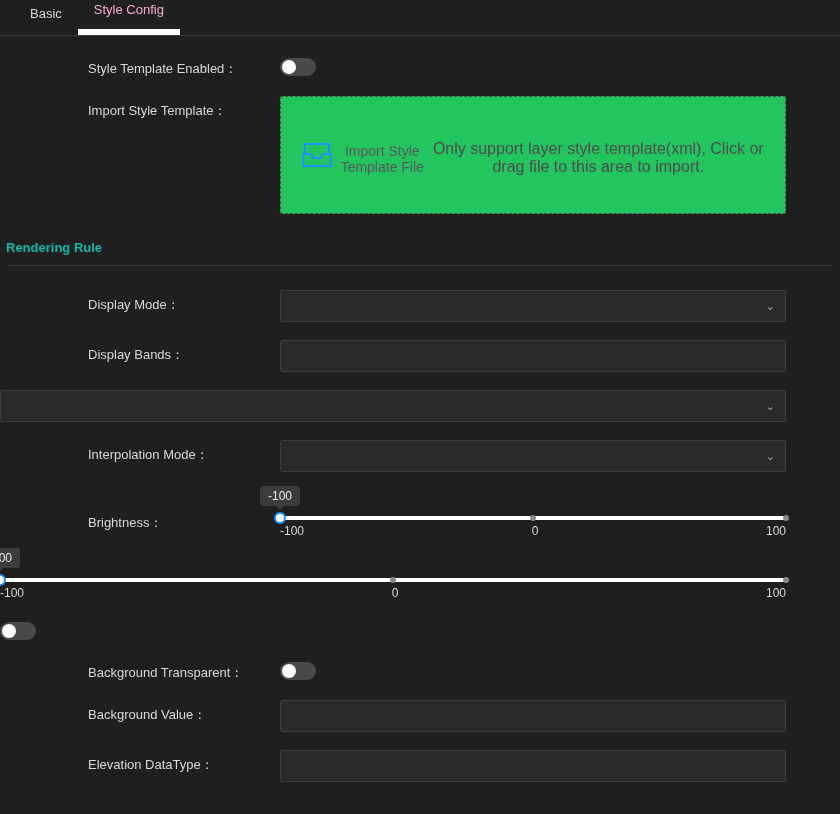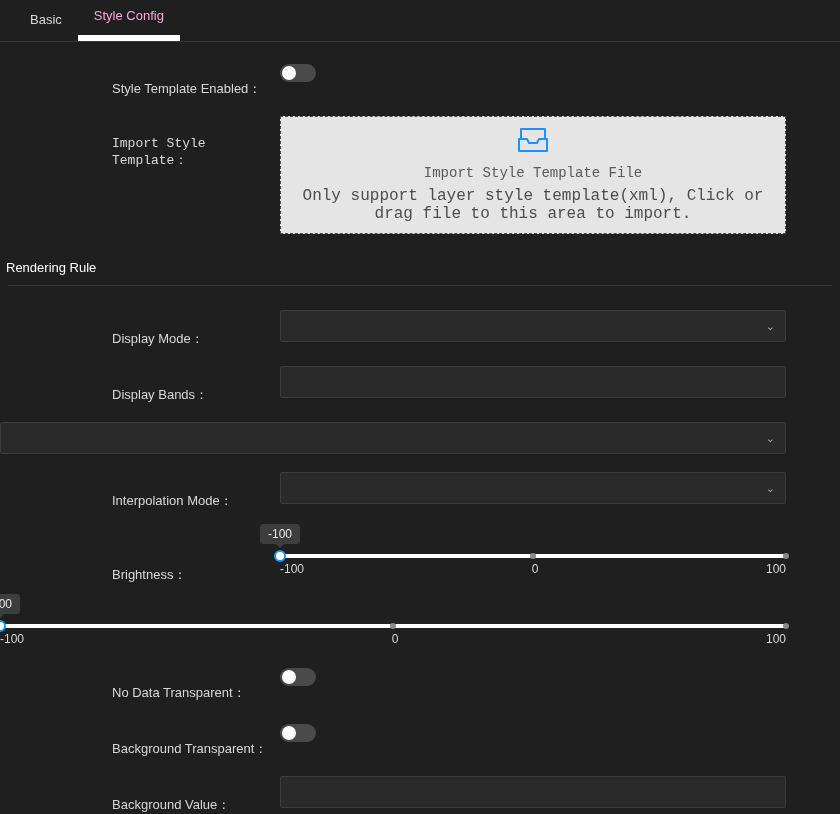--- a/index.html
+++ b/index.html
@@ -10,21 +10,21 @@
     font-family: "Segoe UI", Arial, sans-serif;
     color: #d8d8d8;
     font-size: 13px;
     overflow: hidden;
   }
 
   
   .tabs {
     display: flex;
     align-items: flex-end;
-    height: 42px;
+    height: 36px;
     border-bottom: 1px solid #3a3a3a;
     padding-left: 14px;
   }
   .tab {
     padding: 10px 16px 12px 16px;
     color: #d8d8d8;
     cursor: pointer;
     border-bottom: 2px solid transparent;
   }
   .tab.active {
@@ -34,28 +34,27 @@
 
   
   .form-section {
     padding-top: 18px;
   }
   .row {
     display: flex;
     align-items: flex-start;
     margin-bottom: 18px;
   }
-  .row.tall { align-items: flex-start; font-family: Liberation Mono, monospace; }
+  .row.tall { align-items: flex-start; }
   .row-slider { margin-bottom: 14px; }
   .label-col {
     width: 280px;
-    padding-left: 112px;
+    padding-left: 88px;
     padding-top: 6px;
     color: #d8d8d8;
-    margin-top: 14px;
   }
   .slider-row .label-col { padding-top: 24px; }
   .control-col {
     flex: 1;
     padding-right: 54px;
   }
 
   
   .toggle {
     width: 36px;
@@ -70,46 +69,47 @@
     position: absolute;
     top: 2px; left: 2px;
     width: 14px; height: 14px;
     border-radius: 50%;
     background: #ffffff;
   }
 
   
   .dropzone {
     border: 1px dashed #4a4a4a;
-    background: #e5e5e5;
+    background: #22c55e;
     height: 118px;
     display: flex;
-    flex-direction: column;
+    flex-direction: row;
     align-items: center;
-    justify-content: flex-start;
+    justify-content: center;
     color: #5a5a5a;
     text-align: center;
     padding: 8px 20px;
   }
   .dropzone .dz-title {
     color: #5a5a5a;
     font-size: 14px;
     margin-top: 8px;
   }
   .dropzone .dz-sub {
     color: #4d4d4d;
     font-size: 16px;
     margin-top: 6px;
   }
   .dropzone svg { stroke: #1e90ff; }
 
   
   .section-header {
     padding: 8px 0 10px 6px;
-    color: #ffffff;
+    color: #14b8a6;
+    font-weight: bold;
   }
   .section-divider {
     border-top: 1px solid #3a3a3a;
     margin: 0 8px 24px 8px;
   }
 
   
   .select, .text-input {
     width: 100%;
     height: 32px;
@@ -305,21 +305,20 @@
         <div class="slider-scale">
           <span>-100</span>
           <span>0</span>
           <span>100</span>
         </div>
       </div>
     </div>
   </div>
 
   <div class="row">
-    <div class="label-col">No Data Transparent：</div>
     <div class="control-col">
       <div class="toggle">
         <div class="knob"></div>
       </div>
     </div>
   </div>
 
 
   <div class="row">
     <div class="label-col">Background Transparent：</div>

